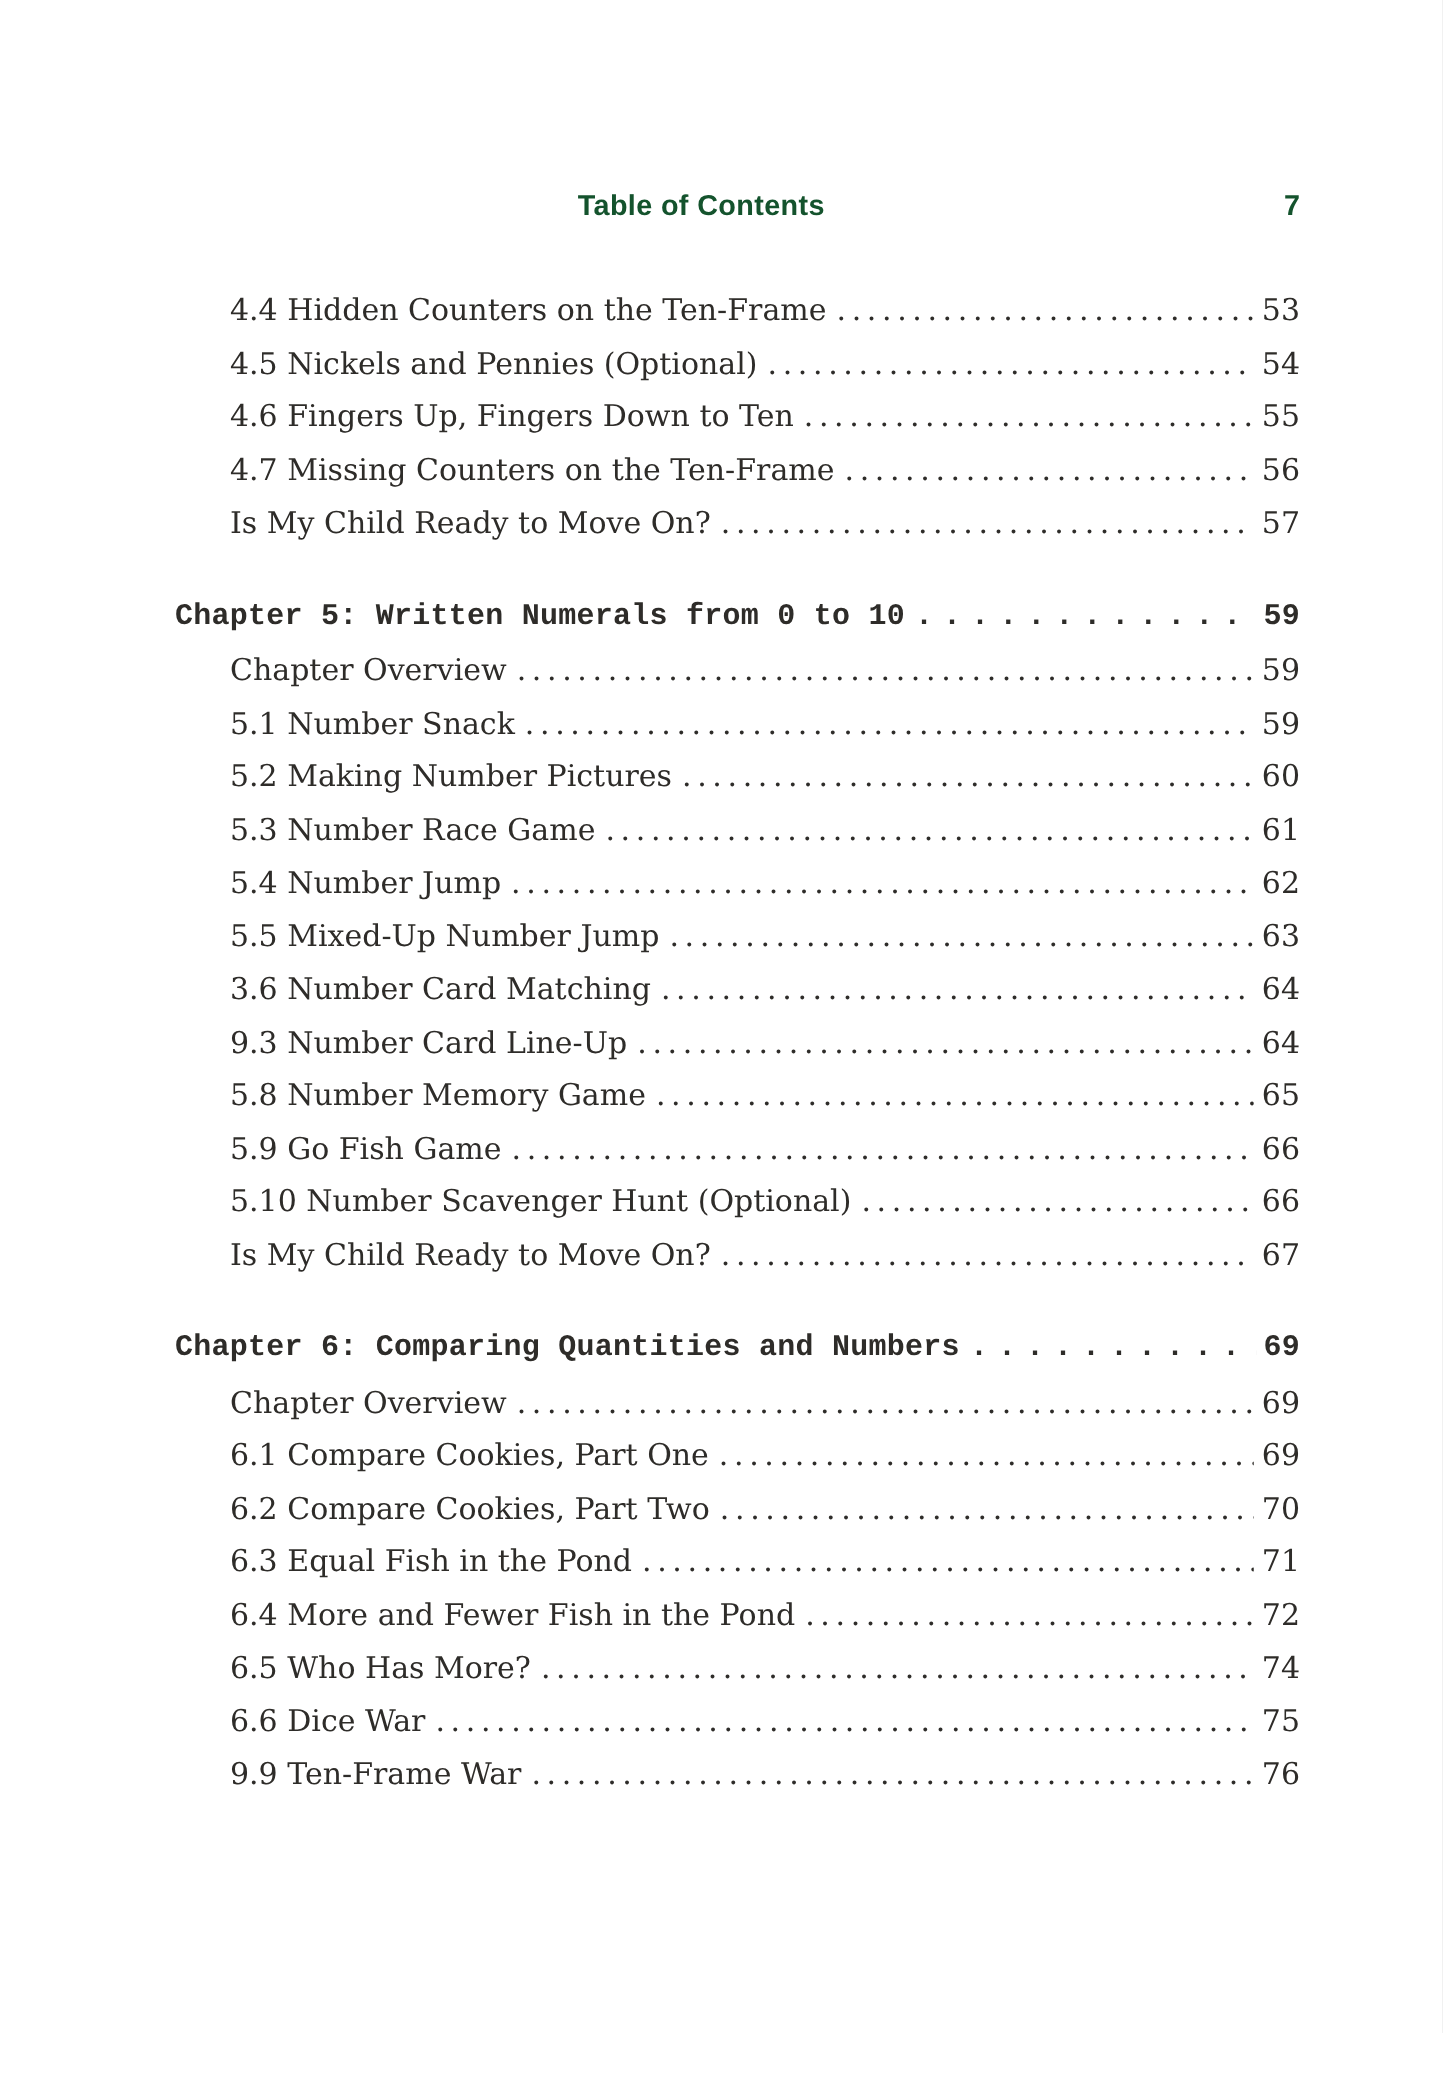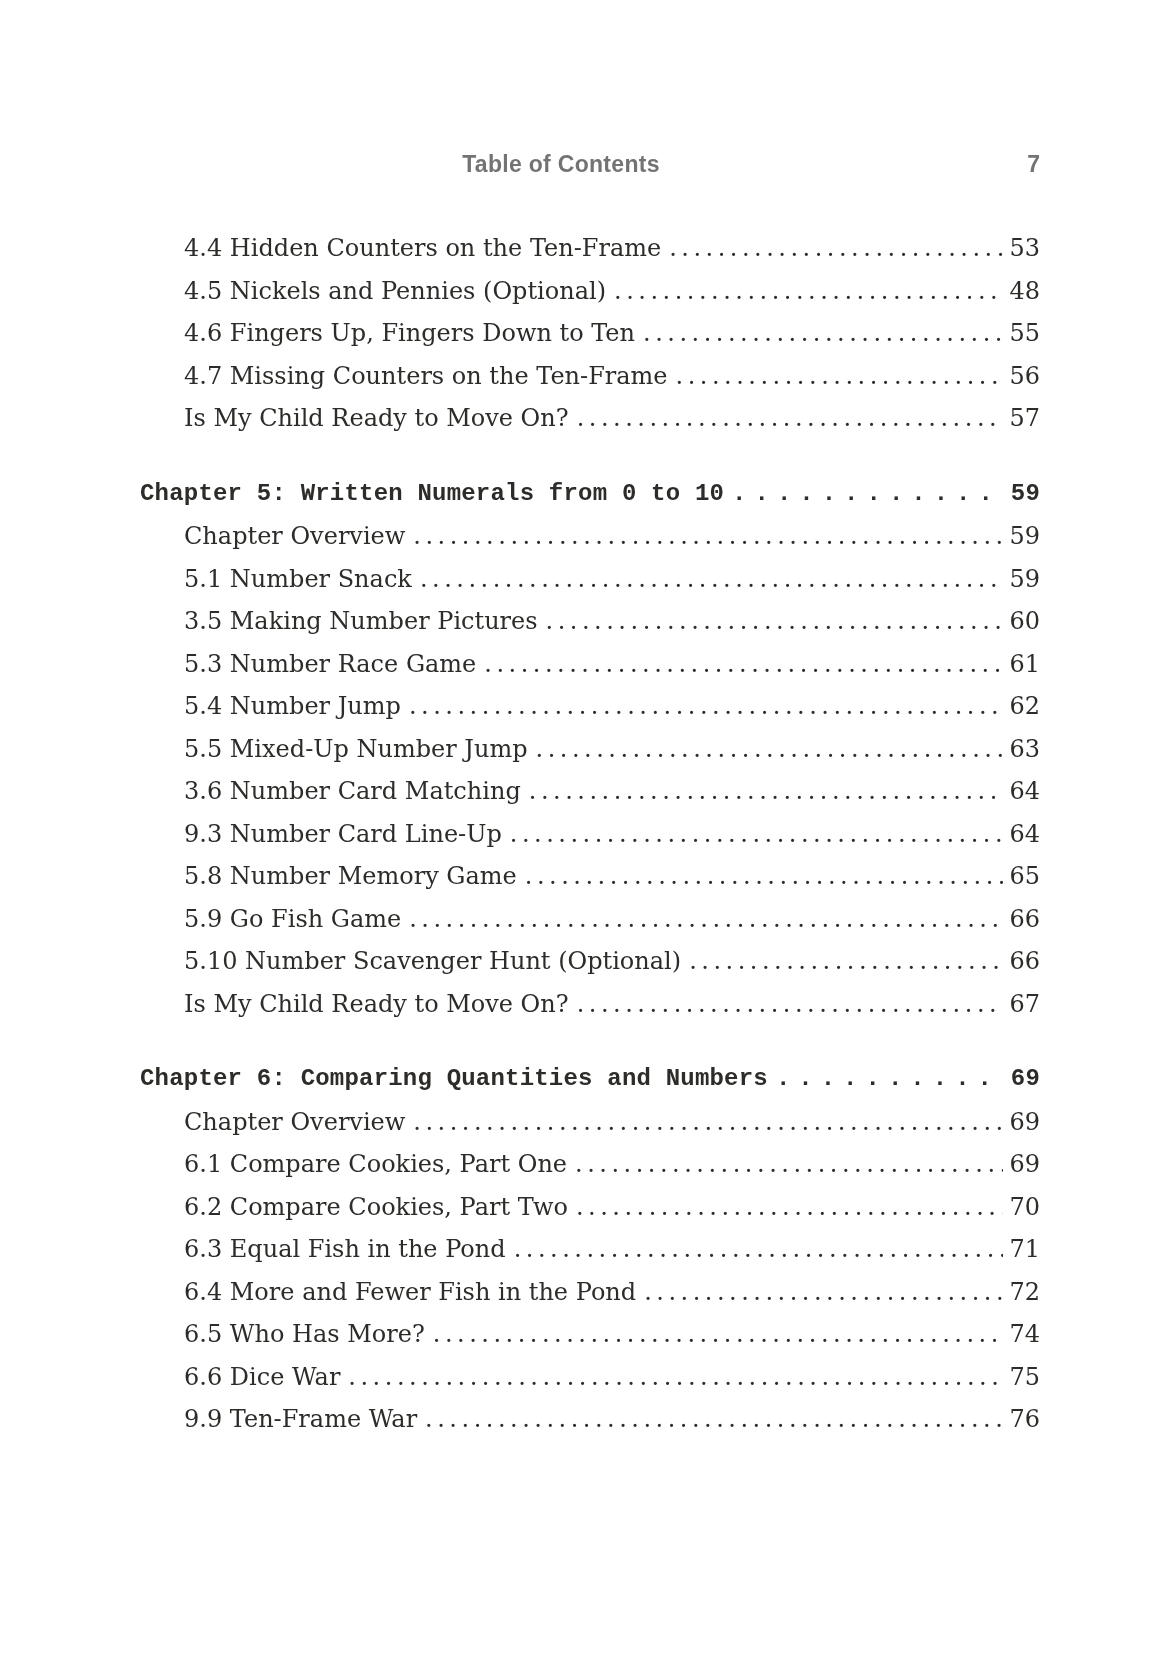--- a/index.html
+++ b/index.html
@@ -20,21 +20,21 @@
     overflow:hidden;
   }
   
   .header-bar{
     position:relative;
     height:36px;
     font-family:"Liberation Sans",sans-serif;
     font-weight:700;
     font-size:23px;
     line-height:36px;
-    color:#737373;
+    color:#14532d;
   }
   .header-title{
     position:absolute;
     left:0; right:58px;
     text-align:center;
     letter-spacing:0.3px;
   }
   .header-folio{
     position:absolute;
     right:0; top:0;
@@ -79,21 +79,21 @@
   </div>
   <div class="toc">
       <div class="toc-row sub">
         <span class="toc-title">4.4 Hidden Counters on the Ten-Frame</span>
         <span class="toc-dots"></span>
         <span class="toc-page">53</span>
       </div>
       <div class="toc-row sub">
         <span class="toc-title">4.5 Nickels and Pennies (Optional)</span>
         <span class="toc-dots"></span>
-        <span class="toc-page">48</span>
+        <span class="toc-page">54</span>
       </div>
       <div class="toc-row sub">
         <span class="toc-title">4.6 Fingers Up, Fingers Down to Ten</span>
         <span class="toc-dots"></span>
         <span class="toc-page">55</span>
       </div>
       <div class="toc-row sub">
         <span class="toc-title">4.7 Missing Counters on the Ten-Frame</span>
         <span class="toc-dots"></span>
         <span class="toc-page">56</span>
@@ -112,21 +112,21 @@
         <span class="toc-title">Chapter Overview</span>
         <span class="toc-dots"></span>
         <span class="toc-page">59</span>
       </div>
       <div class="toc-row sub">
         <span class="toc-title">5.1 Number Snack</span>
         <span class="toc-dots"></span>
         <span class="toc-page">59</span>
       </div>
       <div class="toc-row sub">
-        <span class="toc-title">3.5 Making Number Pictures</span>
+        <span class="toc-title">5.2 Making Number Pictures</span>
         <span class="toc-dots"></span>
         <span class="toc-page">60</span>
       </div>
       <div class="toc-row sub">
         <span class="toc-title">5.3 Number Race Game</span>
         <span class="toc-dots"></span>
         <span class="toc-page">61</span>
       </div>
       <div class="toc-row sub">
         <span class="toc-title">5.4 Number Jump</span>

